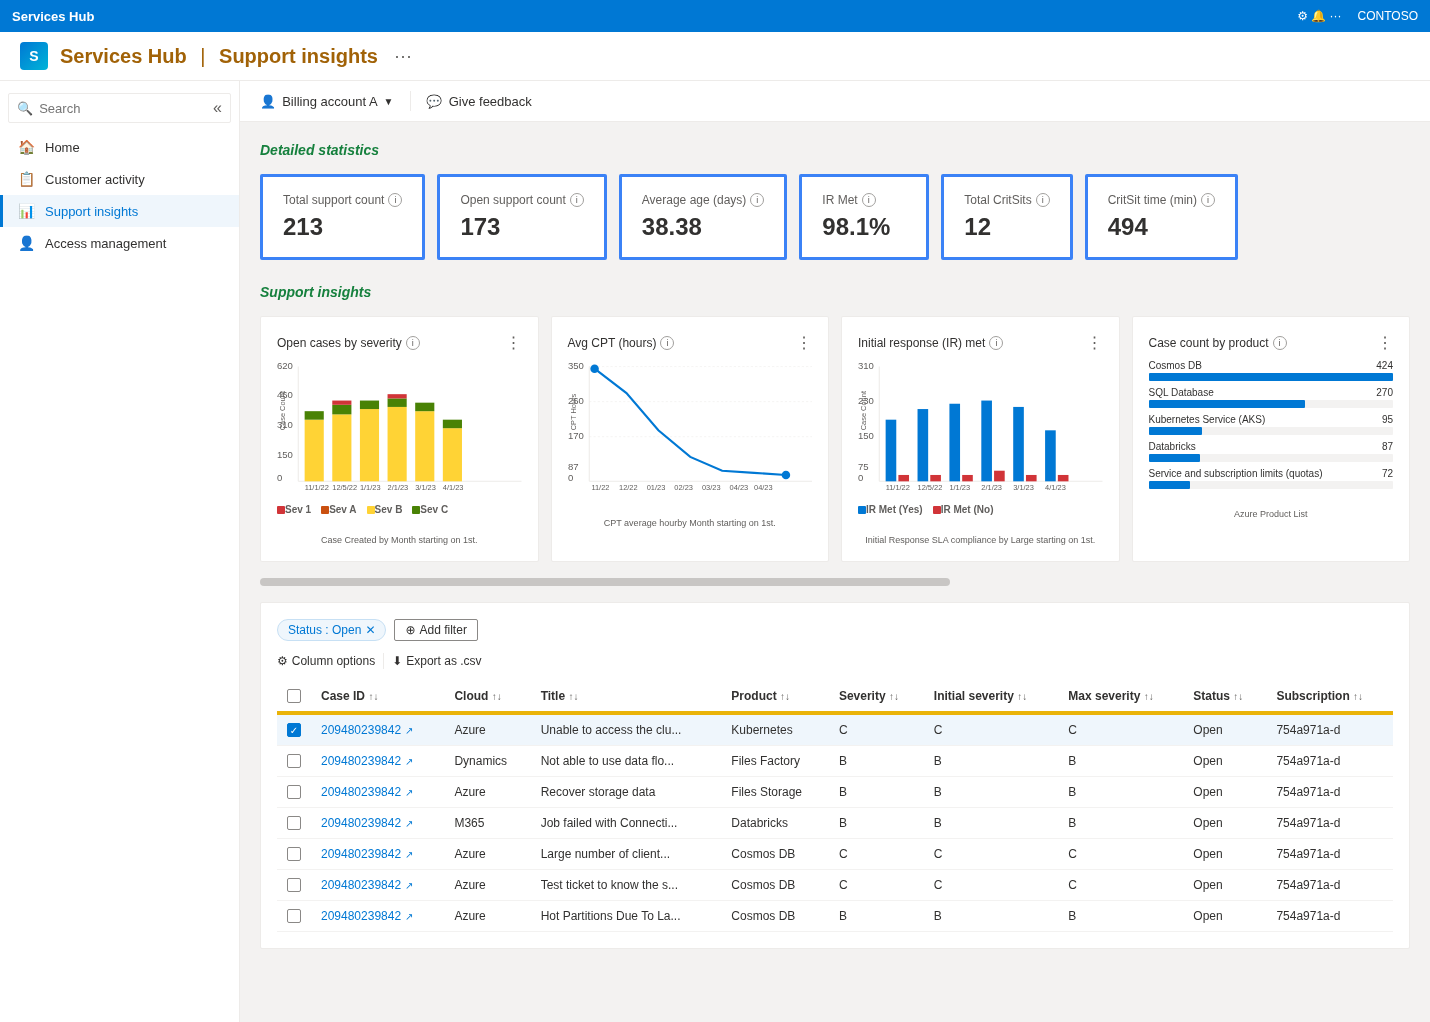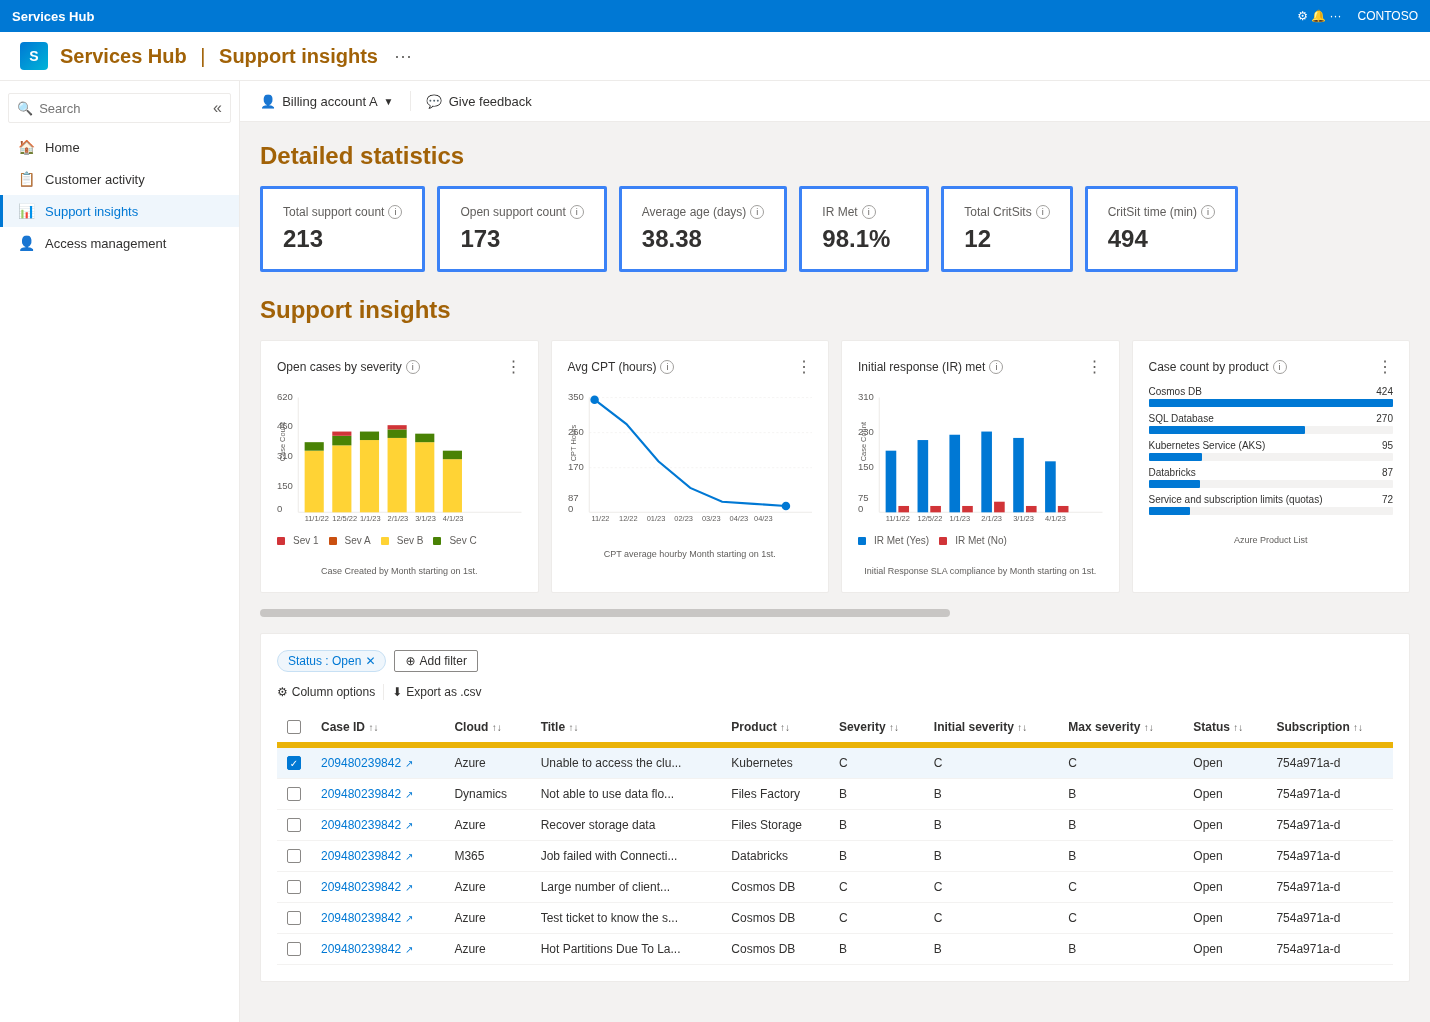--- a/index.html
+++ b/index.html
@@ -108,24 +108,25 @@
     .feedback-btn {
       display: flex; align-items: center; gap: 6px;
       cursor: pointer; color: #323130; font-size: 13px;
     }
 
     
     .content { padding: 20px; }
 
     
     .section-title {
-      font-size: 24px;
+      font-size: 14px;
       font-weight: 600;
-      color: #a16207;
+      color: #15803d;
       margin-bottom: 16px;
+      font-style: italic;
     }
 
     
     .stats-grid {
       display: flex;
       gap: 12px;
       margin-bottom: 24px;
       flex-wrap: wrap;
     }
     .stat-card {
@@ -164,21 +165,21 @@
       border: 1px solid #edebe9;
       border-radius: 2px;
       padding: 16px;
       min-width: 260px;
       flex: 1;
     }
     .chart-header {
       display: flex;
       justify-content: space-between;
       align-items: center;
-      margin-bottom: 10px;
+      margin-bottom: 3px;
     }
     .chart-title { font-size: 12px; color: #323130; font-weight: 400; display: flex; align-items: center; gap: 4px; }
     .chart-more { color: #605e5c; cursor: pointer; font-size: 16px; }
 
     
     .charts-scroll {
       display: flex;
       gap: 12px;
       overflow-x: auto;
       margin-bottom: 8px;
@@ -236,21 +237,21 @@
 
     .table-toolbar { display: flex; align-items: center; gap: 8px; margin-bottom: 12px; font-size: 12px; color: #323130; }
     .table-toolbar-btn { display: flex; align-items: center; gap: 4px; cursor: pointer; color: #323130; }
     .toolbar-divider { width: 1px; height: 16px; background: #edebe9; }
 
     
     .cases-table { width: 100%; border-collapse: collapse; font-size: 12px; }
     .cases-table th {
       text-align: left;
       padding: 8px 10px;
-      border-bottom: 6px solid #eab308;
+      border-bottom: 4px solid #eab308;
       font-weight: 600;
       color: #323130;
       white-space: nowrap;
       background: white;
     }
     .cases-table th .sort-icon { font-size: 10px; color: #605e5c; }
     .cases-table td {
       padding: 8px 10px;
       border-bottom: 1px solid #f3f2f1;
       color: #323130;
@@ -269,21 +270,21 @@
     }
     .checkbox.checked {
       background: #0078d4;
       border-color: #0078d4;
       color: white;
       font-size: 10px;
     }
 
     
     .chart-legend { display: flex; gap: 10px; margin-top: 6px; flex-wrap: wrap; }
-    .legend-item { display: flex; align-items: center; gap: 8px; font-size: 10px; color: #605e5c; }
+    .legend-item { display: flex; align-items: center; gap: 0; font-size: 10px; color: #605e5c; font-weight: bold; }
     .legend-dot { width: 8px; height: 8px; border-radius: 1px; }
 
     .chart-note { font-size: 9px; color: #605e5c; margin-top: 20px; text-align: center; }
 
     
     .hbar-item { margin-bottom: 6px; }
     .hbar-label { font-size: 10px; color: #323130; margin-bottom: 2px; display: flex; justify-content: space-between; }
     .hbar-track { height: 8px; background: #f3f2f1; border-radius: 1px; }
     .hbar-fill { height: 8px; background: #0078d4; border-radius: 1px; }
 
@@ -556,21 +557,21 @@
     <div class="chart-legend">
       <div class="legend-item">
                   <div class="legend-dot" style="background:#0078d4"></div>
                   <span>IR Met (Yes)</span>
                 </div>
       <div class="legend-item">
                   <div class="legend-dot" style="background:#d13438"></div>
                   <span>IR Met (No)</span>
                 </div>
     </div>
-    <div class="chart-note">Initial Response SLA compliance by Month starting on 1st.</div>
+    <div class="chart-note">Initial Response SLA compliance by Large starting on 1st.</div>
   </div>
             <div class="chart-card">
     <div class="chart-header">
       <span class="chart-title">
         Case count by product
         <span class="info-icon">i</span>
       </span>
       <span class="chart-more">⋮</span>
     </div>
     <div style="margin-top:8px;">

